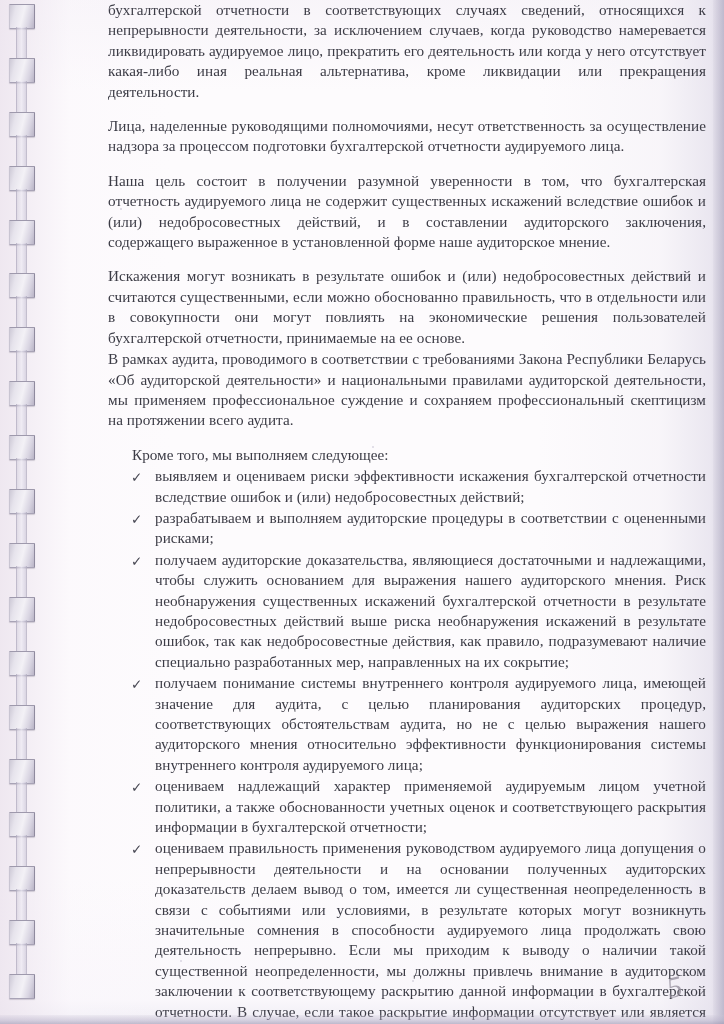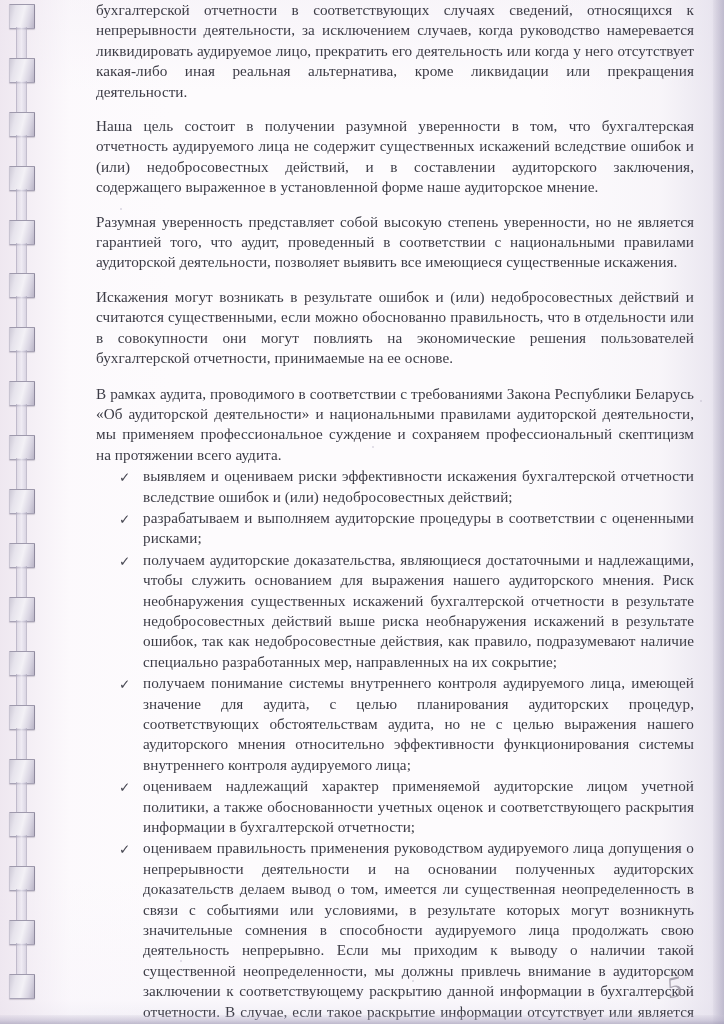--- a/index.html
+++ b/index.html
@@ -104,42 +104,42 @@
       rgba(210,205,220,0.55) 0%,
       rgba(238,235,244,0.75) 50%,
       rgba(198,193,212,0.55) 100%);
     border-left: 1px solid rgba(170,164,184,0.55);
     border-right: 1px solid rgba(170,164,184,0.55);
   }
 
   
   .content {
     position: absolute;
-    left: 96px;
+    left: 108px;
     top: 0;
     width: 598px;
     height: 1024px;
   }
 
   p.para {
     margin: 0;
     text-align: justify;
     text-justify: inter-word;
     font-size: 15.2px;
     line-height: 20.4px;
     letter-spacing: 0.05px;
     color: #3c3c46;
   }
 
   p.para.gap-before {
     margin-top: 14px;
   }
 
   p.para.tight-before {
-    margin-top: 15px;
+    margin-top: 1px;
   }
 
   
   .heading-box {
     margin-top: 15px;
     margin-bottom: 0;
     border: 1.3px solid #8e8a9c;
     padding: 4px 9px 5px 9px;
     background: rgba(255,255,255,0.22);
     box-shadow: 0 0 0 0.5px rgba(190,186,202,0.35);
@@ -266,51 +266,52 @@
       <div class="punch-connector" style="top: 889px; height: 31px;"></div>
       <div class="punch-hole" style="top: 920px;"></div>
       <div class="punch-connector" style="top: 943px; height: 31px;"></div>
       <div class="punch-hole" style="top: 974px;"></div>
     </div>
 
   <div class="content">
 
     <p class="para">бухгалтерской отчетности в соответствующих случаях сведений, относящихся к непрерывности деятельности, за исключением случаев, когда руководство намеревается ликвидировать аудируемое лицо, прекратить его деятельность или когда у него отсутствует какая-либо иная реальная альтернатива, кроме ликвидации или прекращения деятельности.</p>
 
+    <p class="para gap-before">Лица, наделенные руководящими полномочиями, несут ответственность за осуществление надзора за процессом подготовки бухгалтерской отчетности аудируемого лица.</p>
 
 
     <p class="para gap-before">Наша цель состоит в получении разумной уверенности в том, что бухгалтерская отчетность аудируемого лица не содержит существенных искажений вследствие ошибок и (или) недобросовестных действий, и в составлении аудиторского заключения, содержащего выраженное в установленной форме наше аудиторское мнение.</p>
 
-    <p class="para gap-before">Разумная уверенность представляет собой высокую степень уверенности, но не является гарантией того, что аудит, проведенный в соответствии с национальными правилами аудиторской деятельности, позволяет выявить все имеющиеся существенные искажения.</p>
 
     <p class="para gap-before">Искажения могут возникать в результате ошибок и (или) недобросовестных действий и считаются существенными, если можно обоснованно правильность, что в отдельности или в совокупности они могут повлиять на экономические решения пользователей бухгалтерской отчетности, принимаемые на ее основе.</p>
 
     <p class="para tight-before">В рамках аудита, проводимого в соответствии с требованиями Закона Республики Беларусь «Об аудиторской деятельности» и национальными правилами аудиторской деятельности, мы применяем профессиональное суждение и сохраняем профессиональный скептицизм на протяжении всего аудита.</p>
 
+    <p class="list-intro">Кроме того, мы выполняем следующее:</p>
 
     <ul class="check-list" id="check-list">
         <li>
           <span class="check-marker">✓</span>
           <span class="li-text">выявляем   и оцениваем риски эффективности искажения бухгалтерской отчетности вследствие ошибок и (или) недобросовестных действий;</span>
         </li>
         <li>
           <span class="check-marker">✓</span>
           <span class="li-text">разрабатываем   и выполняем   аудиторские процедуры в соответствии с оцененными рисками;</span>
         </li>
         <li>
           <span class="check-marker">✓</span>
           <span class="li-text">получаем  аудиторские доказательства, являющиеся достаточными и надлежащими, чтобы служить основанием для выражения нашего аудиторского мнения. Риск необнаружения существенных искажений бухгалтерской отчетности в результате недобросовестных действий выше риска необнаружения искажений в результате ошибок, так как недобросовестные действия, как правило, подразумевают наличие специально разработанных мер, направленных на их сокрытие;</span>
         </li>
         <li>
           <span class="check-marker">✓</span>
           <span class="li-text">получаем понимание системы внутреннего контроля аудируемого лица, имеющей значение для аудита, с целью планирования аудиторских процедур, соответствующих обстоятельствам аудита, но не с целью выражения нашего аудиторского мнения относительно эффективности функционирования системы внутреннего контроля аудируемого лица;</span>
         </li>
         <li>
           <span class="check-marker">✓</span>
-          <span class="li-text">оцениваем надлежащий характер применяемой аудиторские лицом учетной политики, а также обоснованности учетных оценок и соответствующего раскрытия информации в бухгалтерской отчетности;</span>
+          <span class="li-text">оцениваем надлежащий характер применяемой аудируемым лицом учетной политики, а также обоснованности учетных оценок и соответствующего раскрытия информации в бухгалтерской отчетности;</span>
         </li>
         <li>
           <span class="check-marker">✓</span>
           <span class="li-text">оцениваем правильность применения руководством аудируемого лица допущения о непрерывности деятельности и на основании полученных аудиторских доказательств делаем вывод о том, имеется ли существенная неопределенность в связи с событиями или условиями, в результате которых могут возникнуть значительные сомнения в способности аудируемого лица продолжать свою деятельность непрерывно. Если мы приходим к выводу о наличии такой существенной неопределенности, мы должны привлечь внимание в аудиторском заключении к соответствующему раскрытию данной информации в бухгалтерской отчетности. В случае, если такое раскрытие информации отсутствует или является ненадлежащим, нам следует модифицировать аудиторское мнение, Наши выводы основываются на аудиторских доказательствах, полученных до даты подписания аудиторского заключения, однако будущие события или условия могут привести к тому, что аудируемое лицо утратит способность продолжать свою деятельность непрерывно;</span>
         </li>
       </ul>
 
   </div>
 
   <div class="scan-edge-right"></div>

